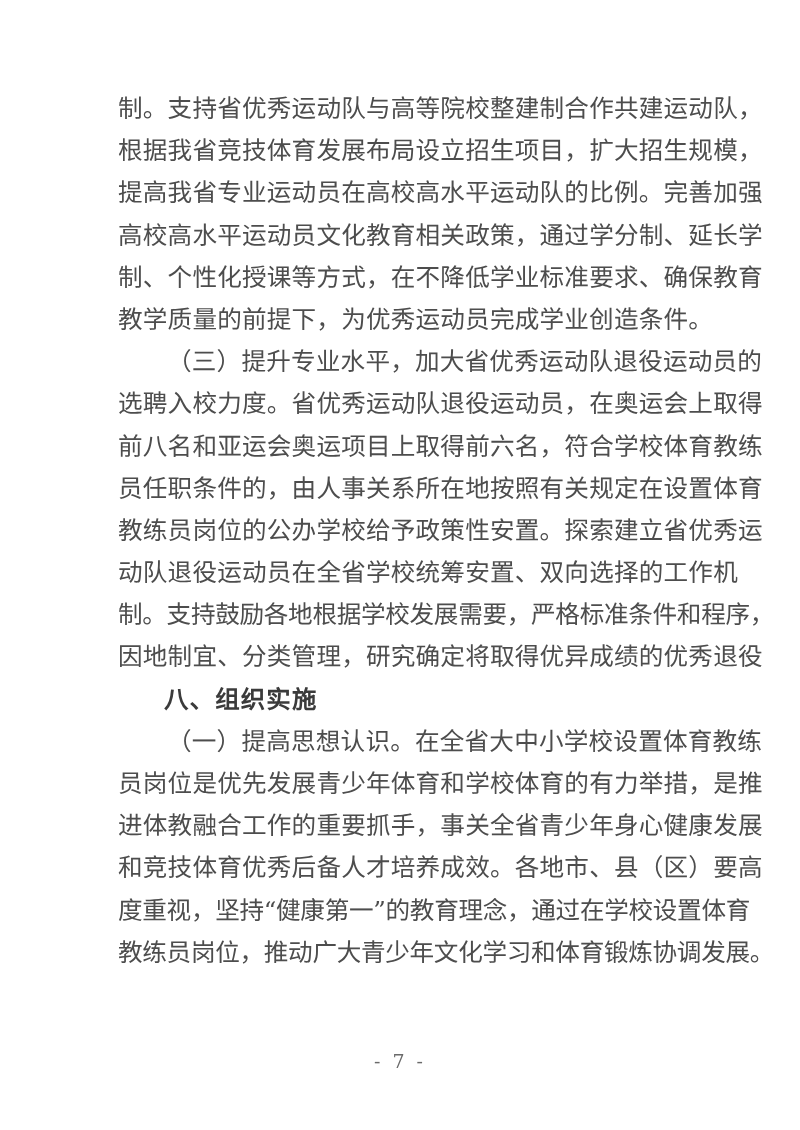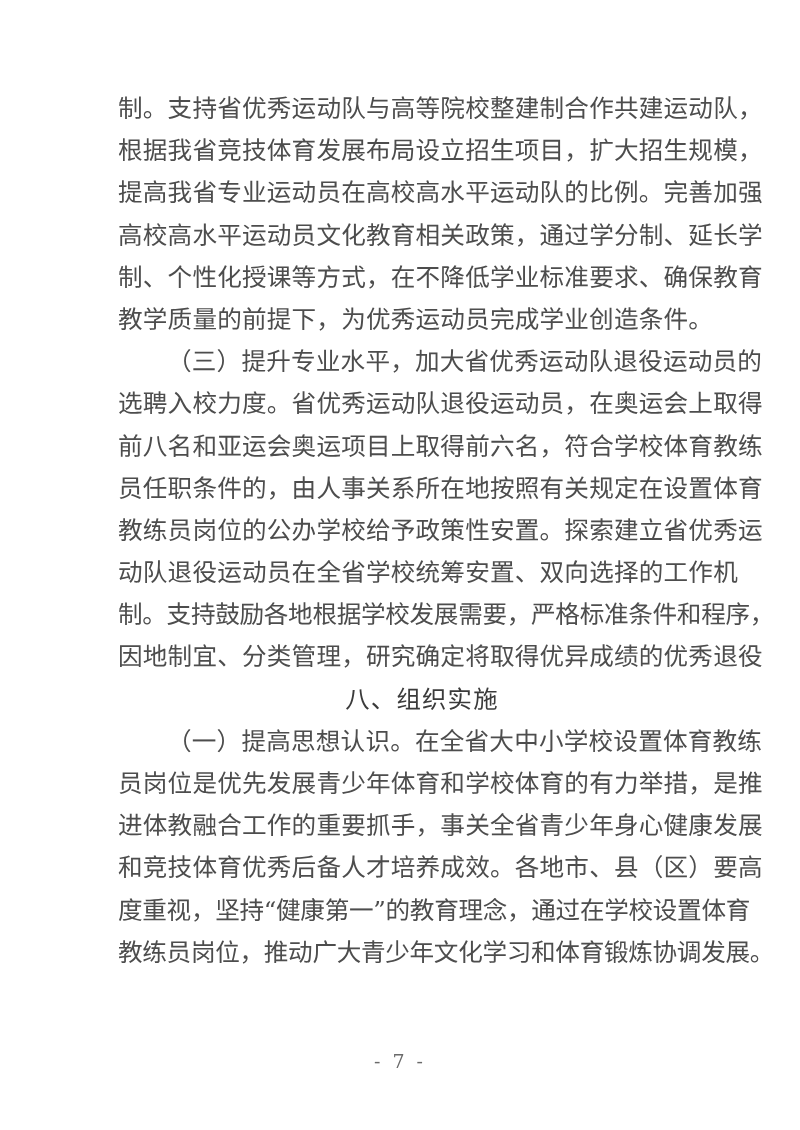--- a/index.html
+++ b/index.html
@@ -47,35 +47,35 @@
     justify-content: space-between;
     white-space: normal;
   }
   .line.justify > span {
     display: inline-block;
   }
 
   
   .line.flush {
     display: block;
-    text-align: center;
+    text-align: left;
   }
 
   
   .line.indent {
     padding-left: 49px;
   }
   .line.indent-narrow {
     padding-left: 46px;
   }
 
   
   .line.heading {
     font-family: "DejaVu Sans", "Liberation Sans", sans-serif;
-    font-weight: 400;
+    font-weight: 700;
     font-size: 24.4px;
     color: #3b3b3b;
     letter-spacing: 1.2px;
   }
 
   
   .line.tight {
     letter-spacing: -0.3px;
   }
 

